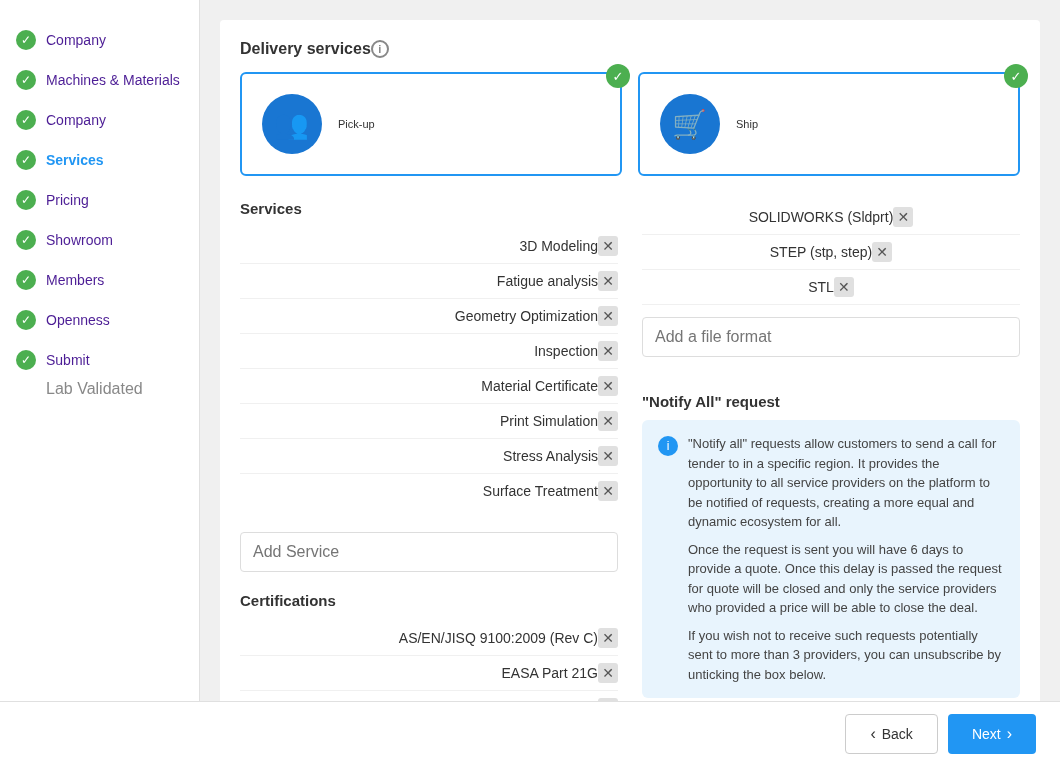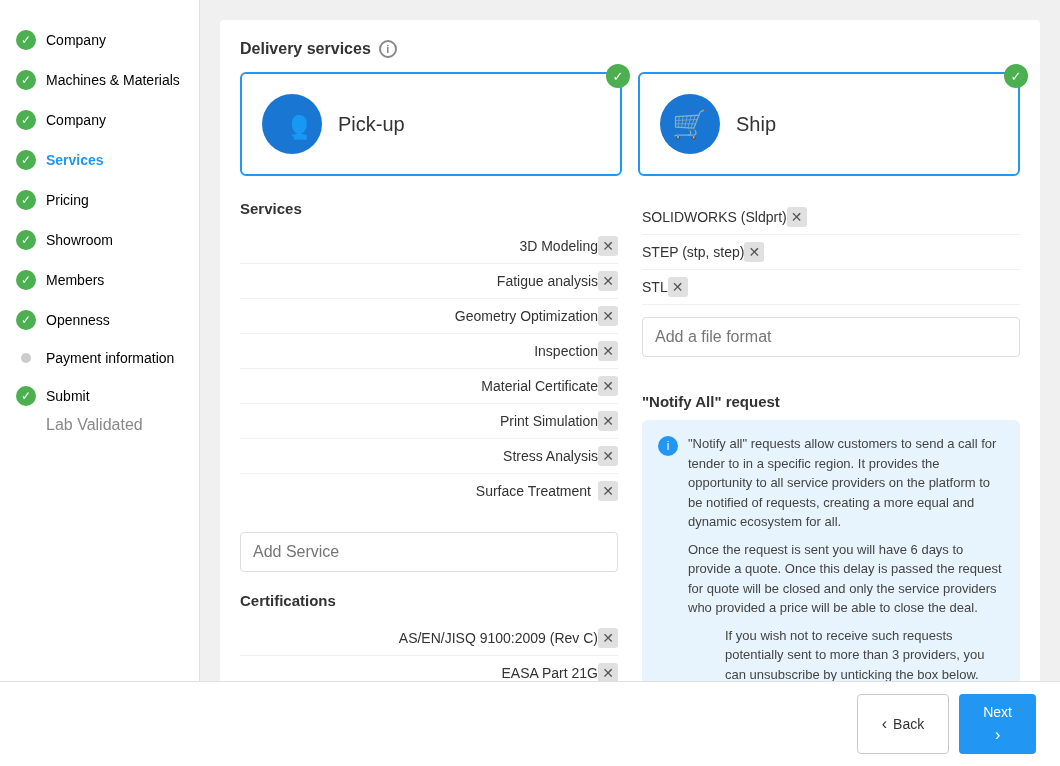--- a/index.html
+++ b/index.html
@@ -33,21 +33,21 @@
     .sidebar-icon.checked {
       background: #4CAF50;
       color: white;
       font-size: 12px;
     }
     .sidebar-icon.unchecked {
       background: #ccc;
       color: white;
       font-size: 12px;
     }
-    .sidebar-label { font-size: 14px; color: #000000; }
+    .sidebar-label { font-size: 14px; color: #4c1d95; }
     .sidebar-sublabel { font-size: 16px; color: #888; margin-left: 30px; padding: 0 16px 6px; }
 
     
     .main {
       flex: 1;
       padding: 20px;
       overflow-y: auto;
       background: #f0f0f0;
     }
     .content-card {
@@ -57,21 +57,20 @@
       max-width: 860px;
     }
 
     
     .section-title {
       font-size: 16px;
       font-weight: bold;
       margin-bottom: 14px;
       display: flex;
       align-items: center;
-      gap: 8px;
     }
     .info-icon {
       width: 18px; height: 18px;
       border-radius: 50%;
       border: 2px solid #888;
       display: inline-flex; align-items: center; justify-content: center;
       font-size: 11px; color: #888; cursor: pointer;
     }
     .delivery-cards {
       display: flex;
@@ -99,21 +98,21 @@
       display: flex; align-items: center; justify-content: center;
       color: white; font-size: 13px;
     }
     .delivery-icon {
       width: 60px; height: 60px;
       border-radius: 50%;
       background: #1976D2;
       display: flex; align-items: center; justify-content: center;
       color: white; font-size: 28px;
     }
-    .delivery-label { font-size: 20px; color: #333; }
+    .delivery-label { font-size: 11px; color: #333; }
 
     
     .two-col {
       display: flex;
       gap: 24px;
     }
     .col-left { flex: 1; }
     .col-right { flex: 1; }
 
     .subsection-title {
@@ -124,21 +123,21 @@
 
     
     .service-list { margin-bottom: 12px; }
     .service-item {
       display: flex;
       justify-content: flex-end;
       align-items: center;
       padding: 7px 0;
       border-bottom: 1px solid #f0f0f0;
     }
-    .service-item:last-child { border-bottom: none; gap: 7px; }
+    .service-item:last-child { border-bottom: none; }
     .remove-btn {
       width: 20px; height: 20px;
       background: #e0e0e0;
       border: none;
       border-radius: 3px;
       cursor: pointer;
       display: flex; align-items: center; justify-content: center;
       font-size: 14px; color: #555;
     }
 
@@ -150,21 +149,21 @@
       border-radius: 4px;
       font-size: 16px;
       color: #999;
       margin-top: 12px;
       margin-bottom: 20px;
     }
 
     
     .format-item {
       display: flex;
-      justify-content: flex-start;
+      justify-content: center;
       align-items: center;
       padding: 7px 0;
       border-bottom: 1px solid #f0f0f0;
     }
     .required-star { color: red; margin-left: 4px; }
 
     
     .notify-title {
       font-size: 15px;
       font-weight: bold;
@@ -188,21 +187,21 @@
       width: 20px; height: 20px;
       border-radius: 50%;
       background: #2196F3;
       color: white;
       display: flex; align-items: center; justify-content: center;
       font-size: 12px;
       flex-shrink: 0;
       margin-top: 2px;
     }
     .notify-text p { margin-bottom: 8px; }
-    .notify-text p:last-child { margin-bottom: 0; margin-left: 37px; }
+    .notify-text p:last-child { margin-bottom: 0; }
 
     .toggle-row {
       display: flex;
       align-items: center;
       gap: 10px;
       margin-top: 10px;
     }
     .toggle {
       width: 44px; height: 24px;
       background: #2196F3;
@@ -243,21 +242,20 @@
       display: flex; align-items: center; gap: 6px;
     }
     .btn-back {
       background: #fff;
       border: 1px solid #ccc;
       color: #333;
     }
     .btn-next {
       background: #2196F3;
       color: white;
-      flex-direction: column;
     }
     .chevron { font-size: 16px; }
   </style>
 </head>
 <body>
 
 <aside class="sidebar">
 
 <div class="sidebar-item">
       <div class="sidebar-icon checked">✓</div>
@@ -283,24 +281,20 @@
       <div class="sidebar-icon checked">✓</div>
       <span class="sidebar-label">Showroom</span>
     </div>
     <div class="sidebar-item">
       <div class="sidebar-icon checked">✓</div>
       <span class="sidebar-label">Members</span>
     </div>
     <div class="sidebar-item">
       <div class="sidebar-icon checked">✓</div>
       <span class="sidebar-label">Openness</span>
-    </div>
-    <div class="sidebar-item">
-      <div class="sidebar-icon unchecked" style="width: 10px; height: 10px; background: rgb(204, 204, 204); margin-left: 5px; margin-right: 5px;"></div>
-      <span class="sidebar-label">Payment information</span>
     </div>
     <div class="sidebar-item">
       <div class="sidebar-icon checked">✓</div>
       <span class="sidebar-label">Submit</span>
     </div>
     <div class="sidebar-sublabel">Lab Validated</div>
   </aside>
 
 <main class="main">
   <div class="content-card">

